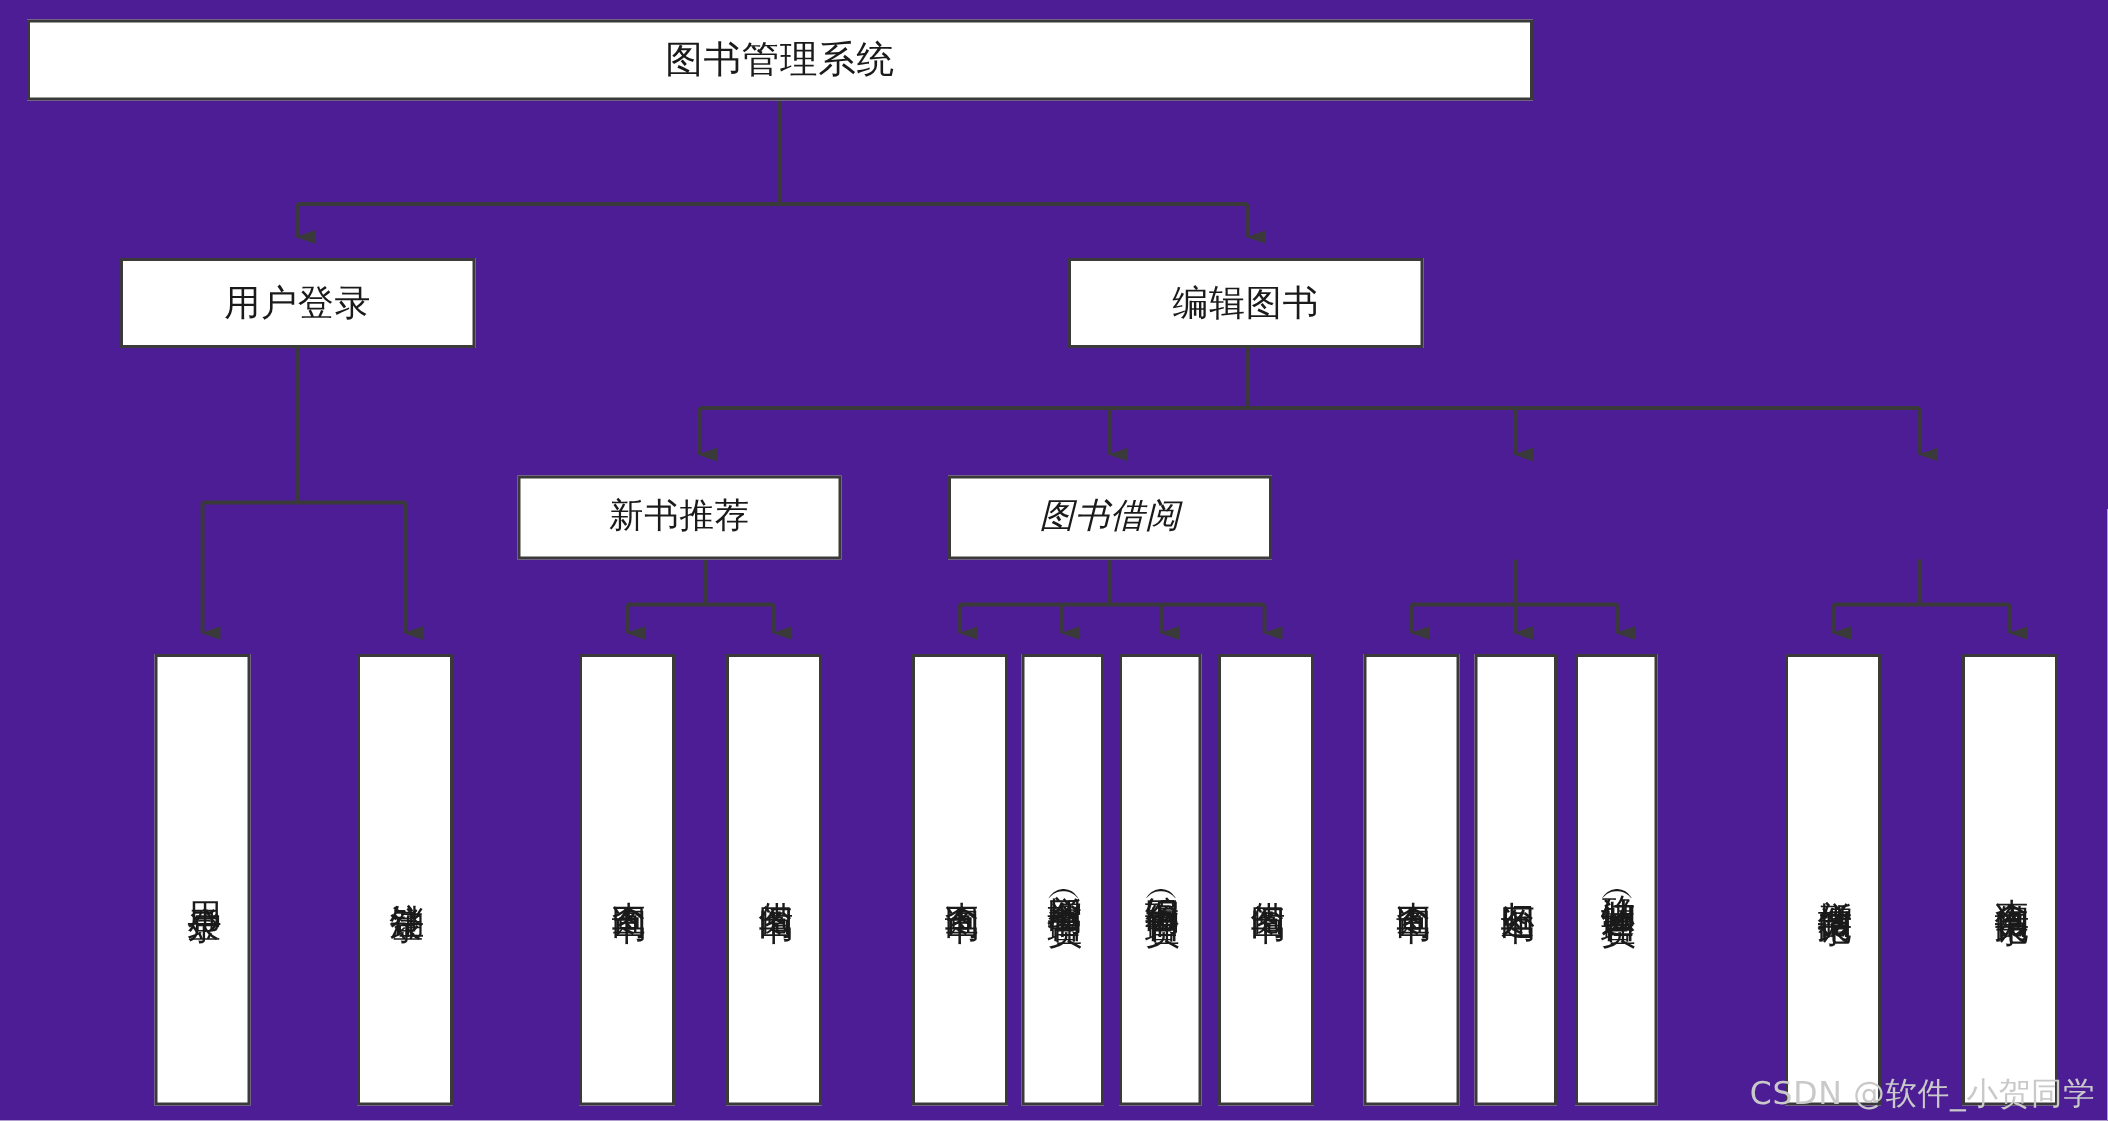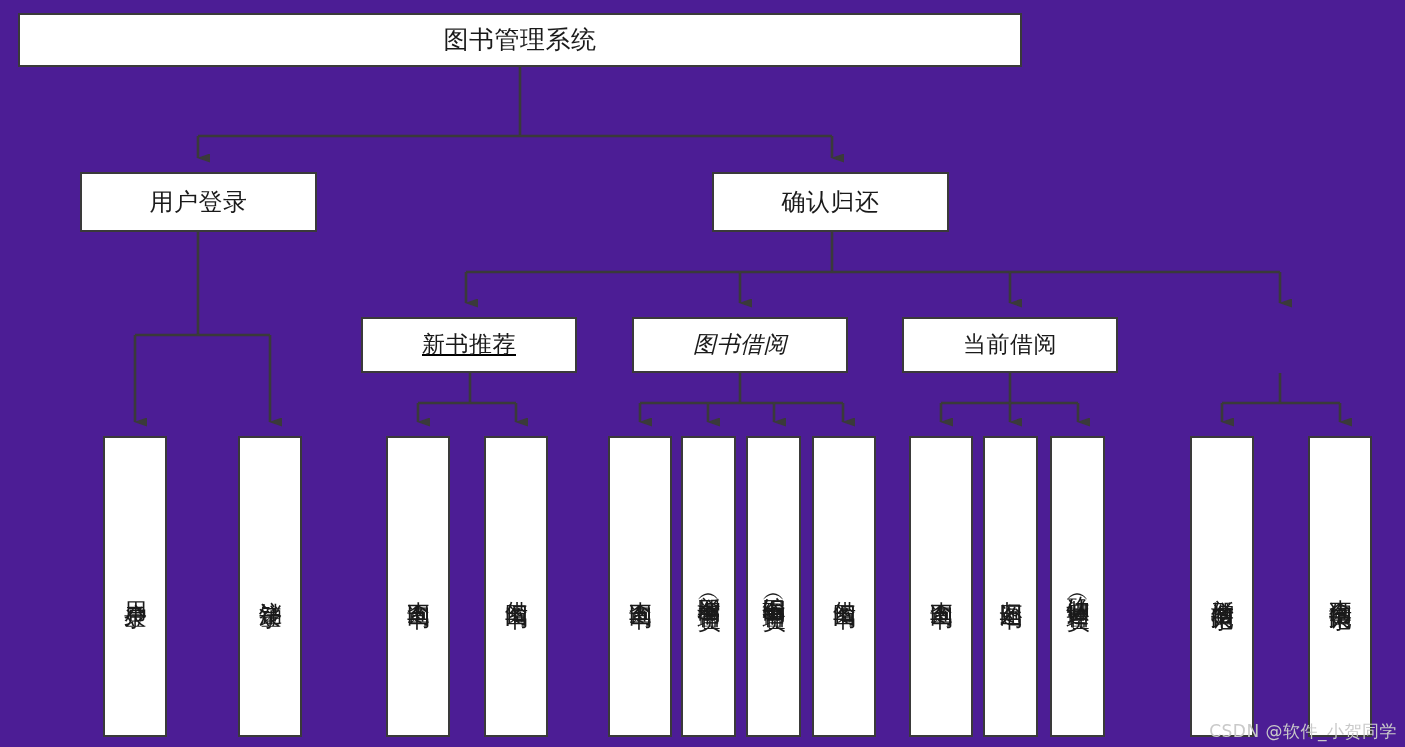--- a/index.html
+++ b/index.html
@@ -54,21 +54,21 @@
     font-size: 23px;
     line-height: 1.12;
     letter-spacing: 2px;
     white-space: nowrap;
     max-height: 290px;
   }
   .watermark {
     position: absolute;
     right: 8px;
     bottom: 4px;
-    font-size: 17px;
+    font-size: 21px;
     color: #c9c9c9;
     white-space: nowrap;
     letter-spacing: 0.5px;
     pointer-events: none;
   }
 </style>
 </head>
 <body>
 
 <div id="diagram-root">
@@ -125,34 +125,31 @@
 
   <div class="node-box node-root" style="left:18px; top:13px; width:1004px; height:54px;">
     <span class="node-label">图书管理系统</span>
   </div>
 
   <div class="node-box node-l2" style="left:80px; top:172px; width:237px; height:60px;">
     <span class="node-label">用户登录</span>
   </div>
 
   <div class="node-box node-l2" style="left:712px; top:172px; width:237px; height:60px;">
-    <span class="node-label">确认归还</span>
-  </div>
-
-  <div class="node-box node-l3" style="left:361px; top:317px; width:216px; height:56px;text-decoration:underline;">
+    <span class="node-label">编辑图书</span>
+  </div>
+
+  <div class="node-box node-l3" style="left:345px; top:317px; width:216px; height:56px;">
     <span class="node-label">新书推荐</span>
   </div>
 
   <div class="node-box node-l3" style="left:632px; top:317px; width:216px; height:56px;font-style:italic;">
     <span class="node-label">图书借阅</span>
   </div>
 
-  <div class="node-box node-l3" style="left:902px; top:317px; width:216px; height:56px;">
-    <span class="node-label">当前借阅</span>
-  </div>
 
 
   <div class="node-box node-leaf" style="left:103px; top:436px; width:64px; height:301px;">
     <span class="node-label">用户登录</span>
   </div>
 
   <div class="node-box node-leaf" style="left:238px; top:436px; width:64px; height:301px;">
     <span class="node-label">注销登录</span>
   </div>
 

